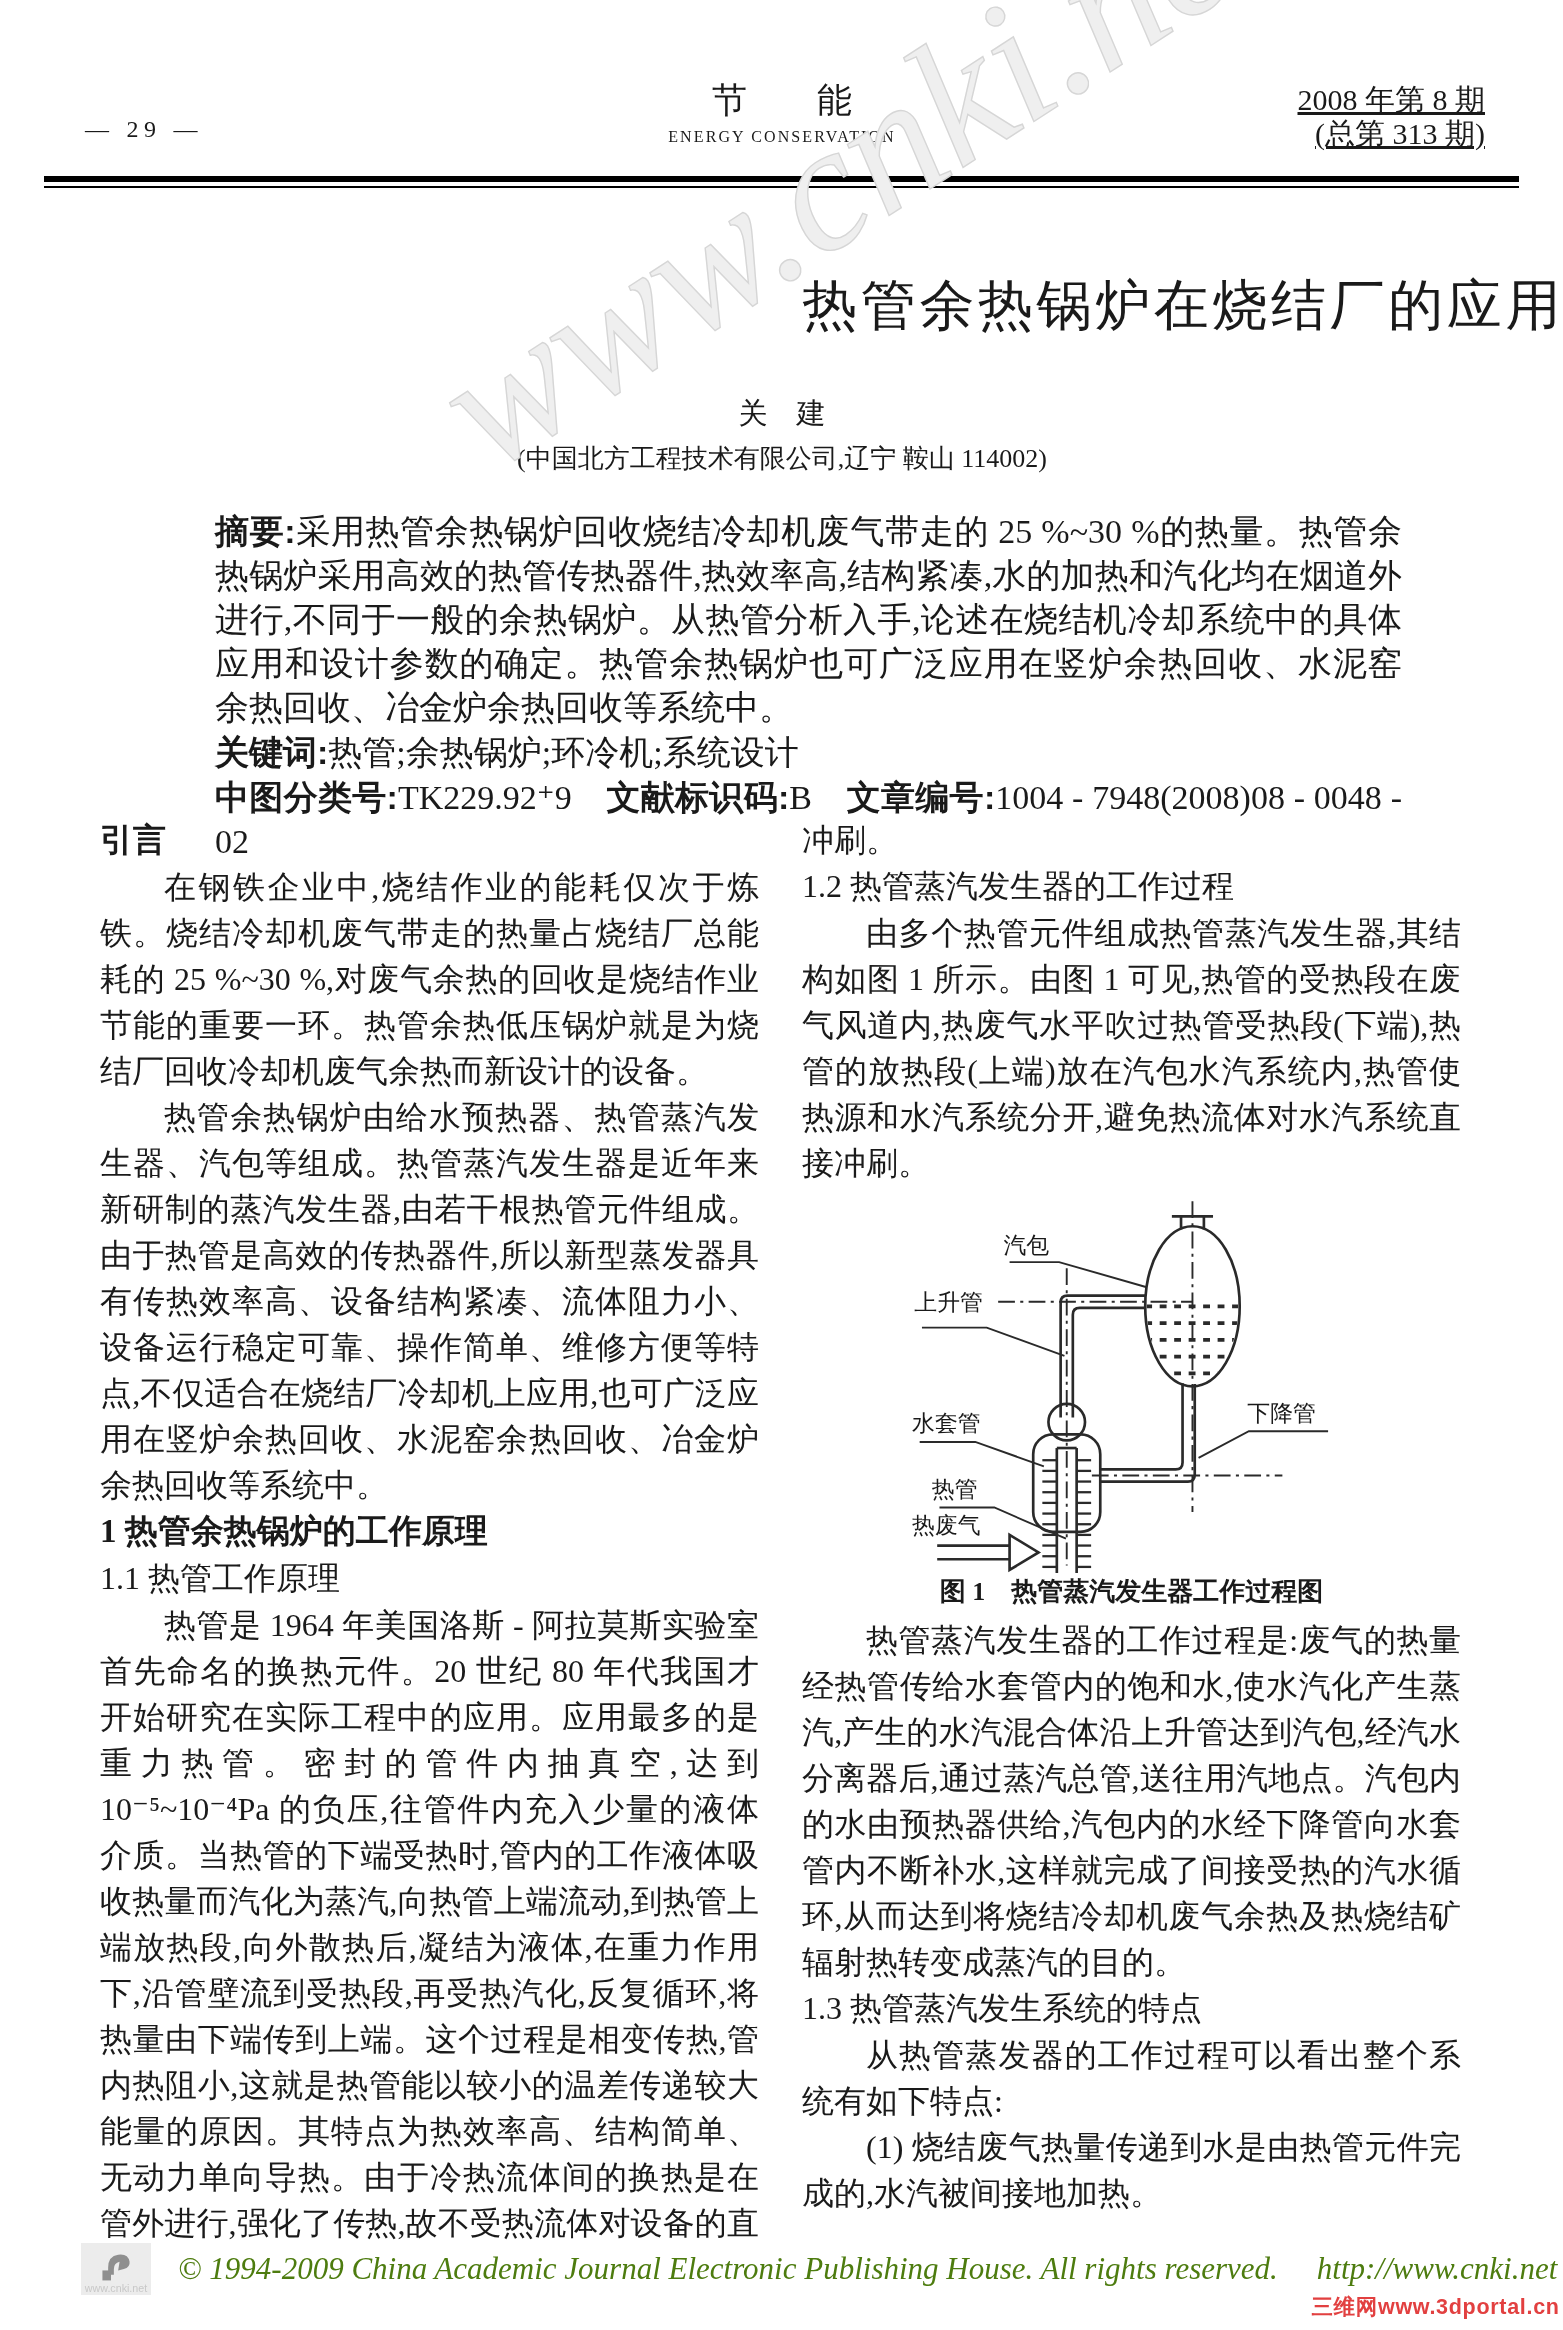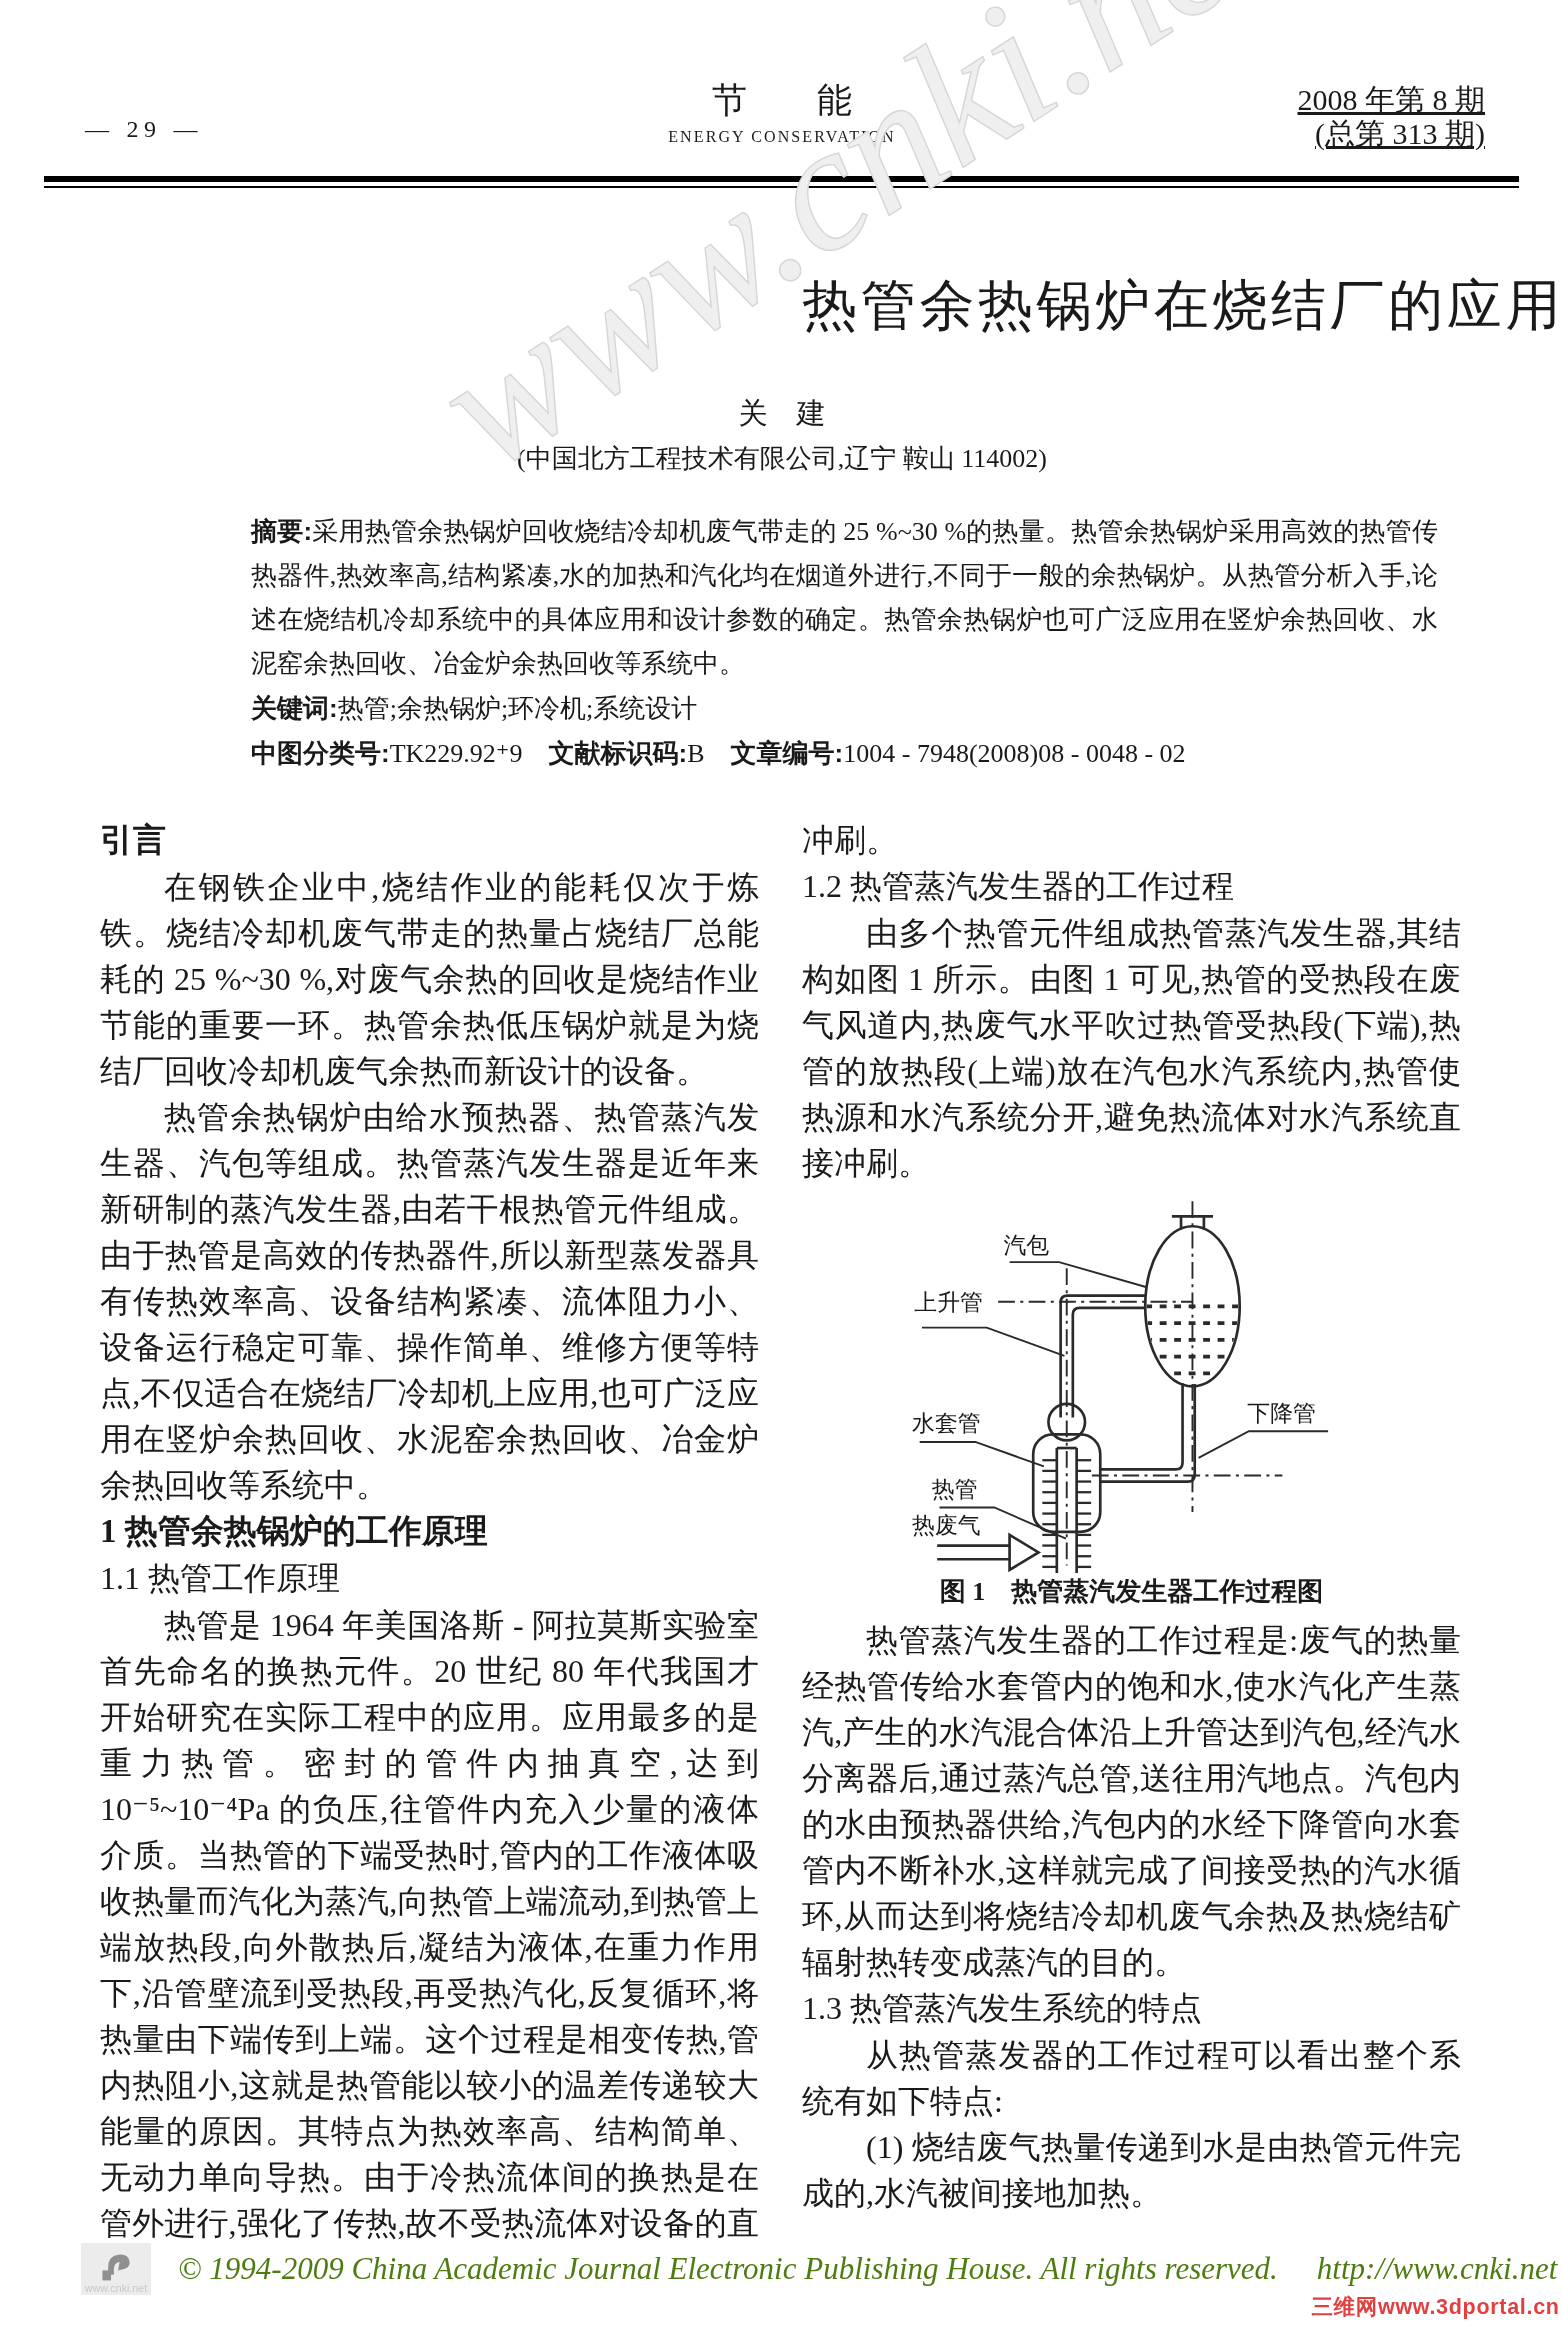--- a/index.html
+++ b/index.html
@@ -43,23 +43,22 @@
     text-align:center; font-size:29px; white-space:pre;
   }
   .article-affil {
     position:absolute; left:0; right:0; top:441px;
     text-align:center; font-size:26px;
   }
 
   
   .abstract-block {
     position:absolute; left:215px; top:509px; width:1187px;
-    font-size:26px; line-height:44px; text-align:justify;
+    font-size:34px; line-height:44px; text-align:justify;
     z-index:2;
-    margin-left:36px;
   }
   .abstract-block p { margin:0; }
   .lbl { font-weight:bold; font-family:"Liberation Sans","DejaVu Sans",sans-serif; }
 
   
   .watermark-big {
     position:absolute; left:401px; top:337px; z-index:1;
     font-size:179px; font-style:italic;
     color:#efefef; -webkit-text-stroke:1.4px #d6d6d6;
     transform:rotate(-33deg); transform-origin:left top;

